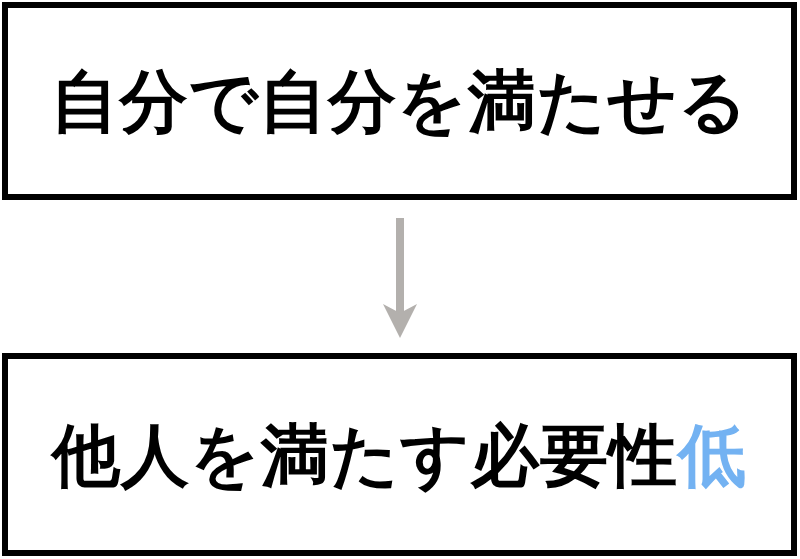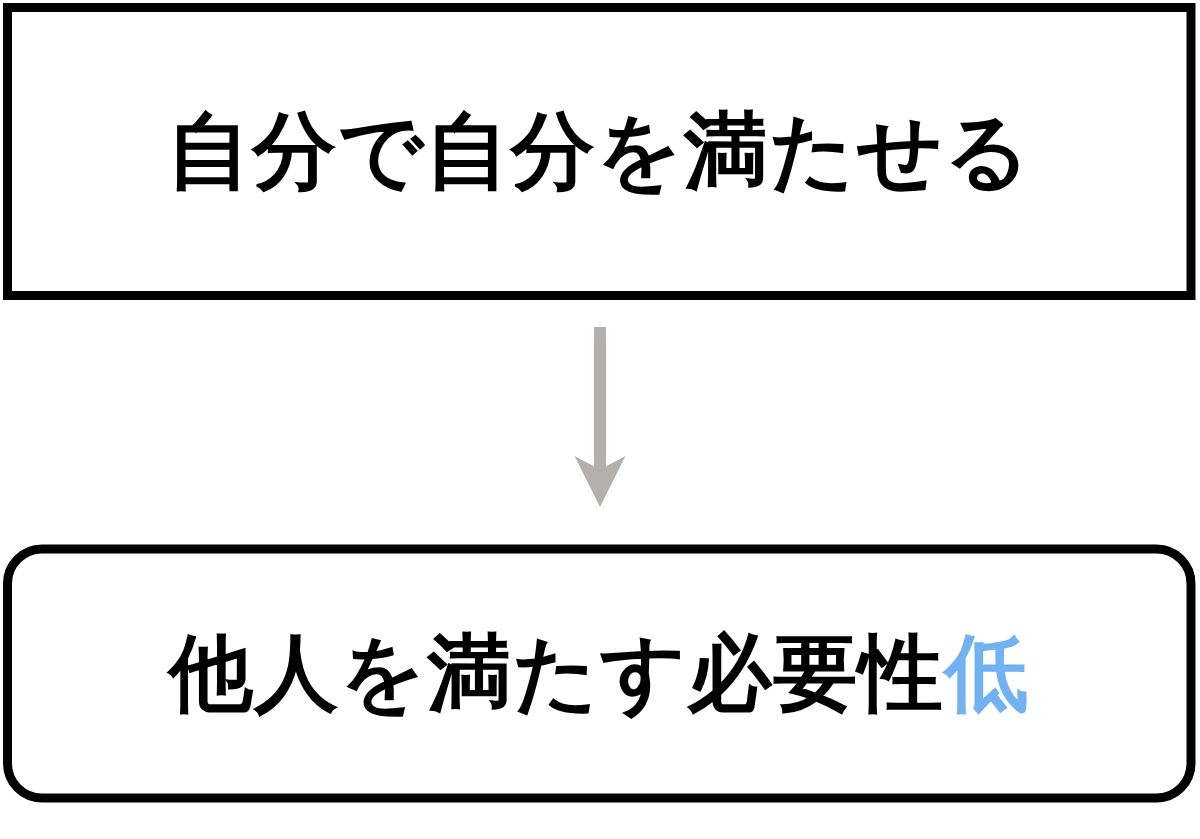--- a/index.html
+++ b/index.html
@@ -24,26 +24,25 @@
     background: #ffffff;
     display: flex;
     align-items: center;
     justify-content: center;
   }
   .flow-box.top {
     top: 2px;
     height: 198px;
   }
   .flow-box.bottom {
-    top: 363px;
-    height: 172px;
-    border-radius: 26px;
+    top: 353px;
+    height: 203px;
   }
   .box-text {
-    font-size: 56px;
+    font-size: 68px;
     font-weight: 900;
     color: #000000;
     letter-spacing: 1px;
     white-space: nowrap;
     line-height: 1;
   }
   .highlight {
     font-weight: 900;
   }
   .arrow-wrap {

